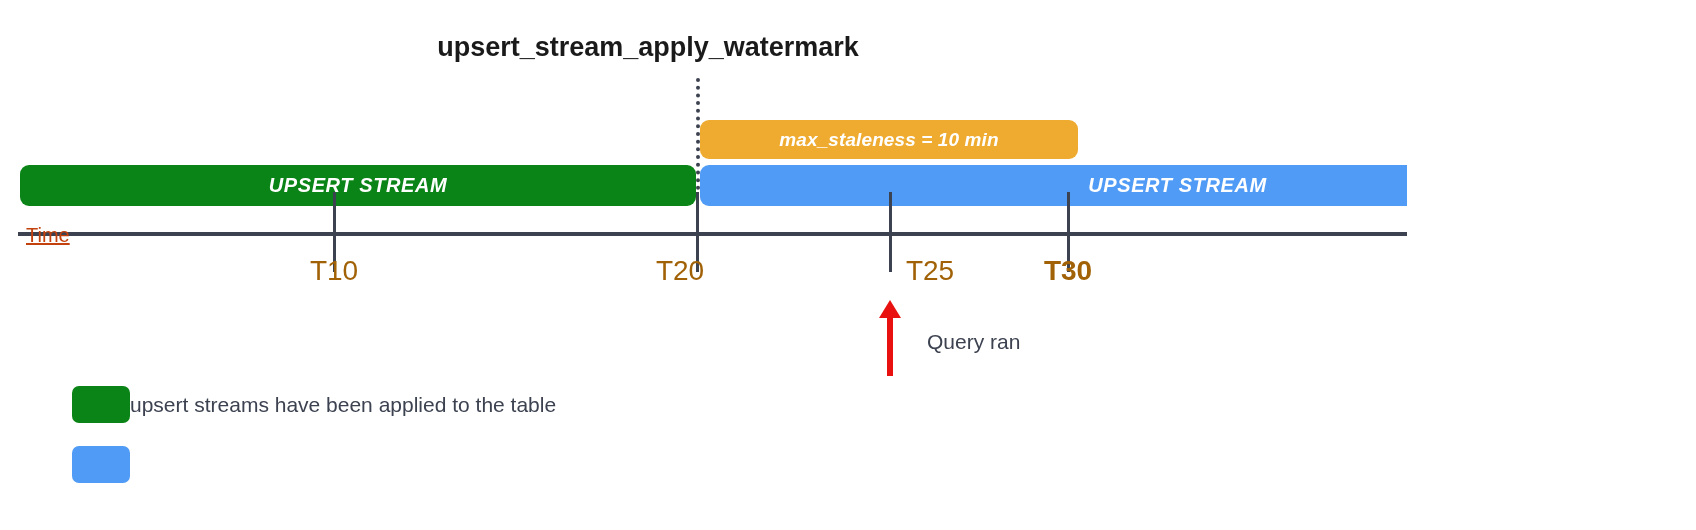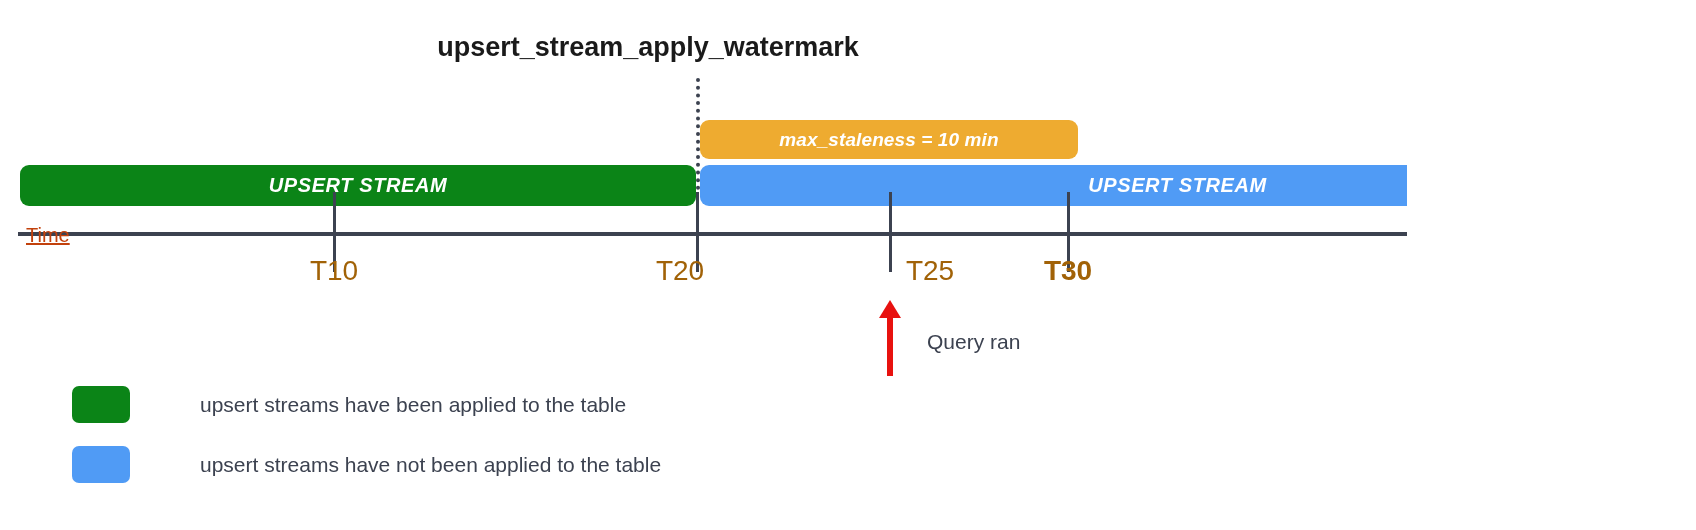--- a/index.html
+++ b/index.html
@@ -162,21 +162,20 @@
     display: flex;
     align-items: center;
   }
   .legend-swatch {
     width: 58px;
     height: 37px;
     border-radius: 7px;
     flex: 0 0 auto;
   }
   .legend-text {
-    margin-left: 70px;
     font-size: 21px;
     color: #3c4250;
     white-space: nowrap;
   }
 </style>
 </head>
 <body>
 
 <div id="canvas">
 
@@ -217,17 +216,16 @@
   <div class="query-arrow-head"></div>
   <div class="query-label">Query ran</div>
 
   <div id="legend">
       <div class="legend-row" style="top: 386px;">
         <div class="legend-swatch" style="background: rgb(11, 132, 23);"></div>
         <div class="legend-text">upsert streams have been applied to the table</div>
       </div>
       <div class="legend-row" style="top: 446px;">
         <div class="legend-swatch" style="background: rgb(80, 155, 245);"></div>
-        <div class="legend-text">upsert streams have not been applied to the table</div>
       </div>
     </div>
 
 </div>
 
 </body></html>

